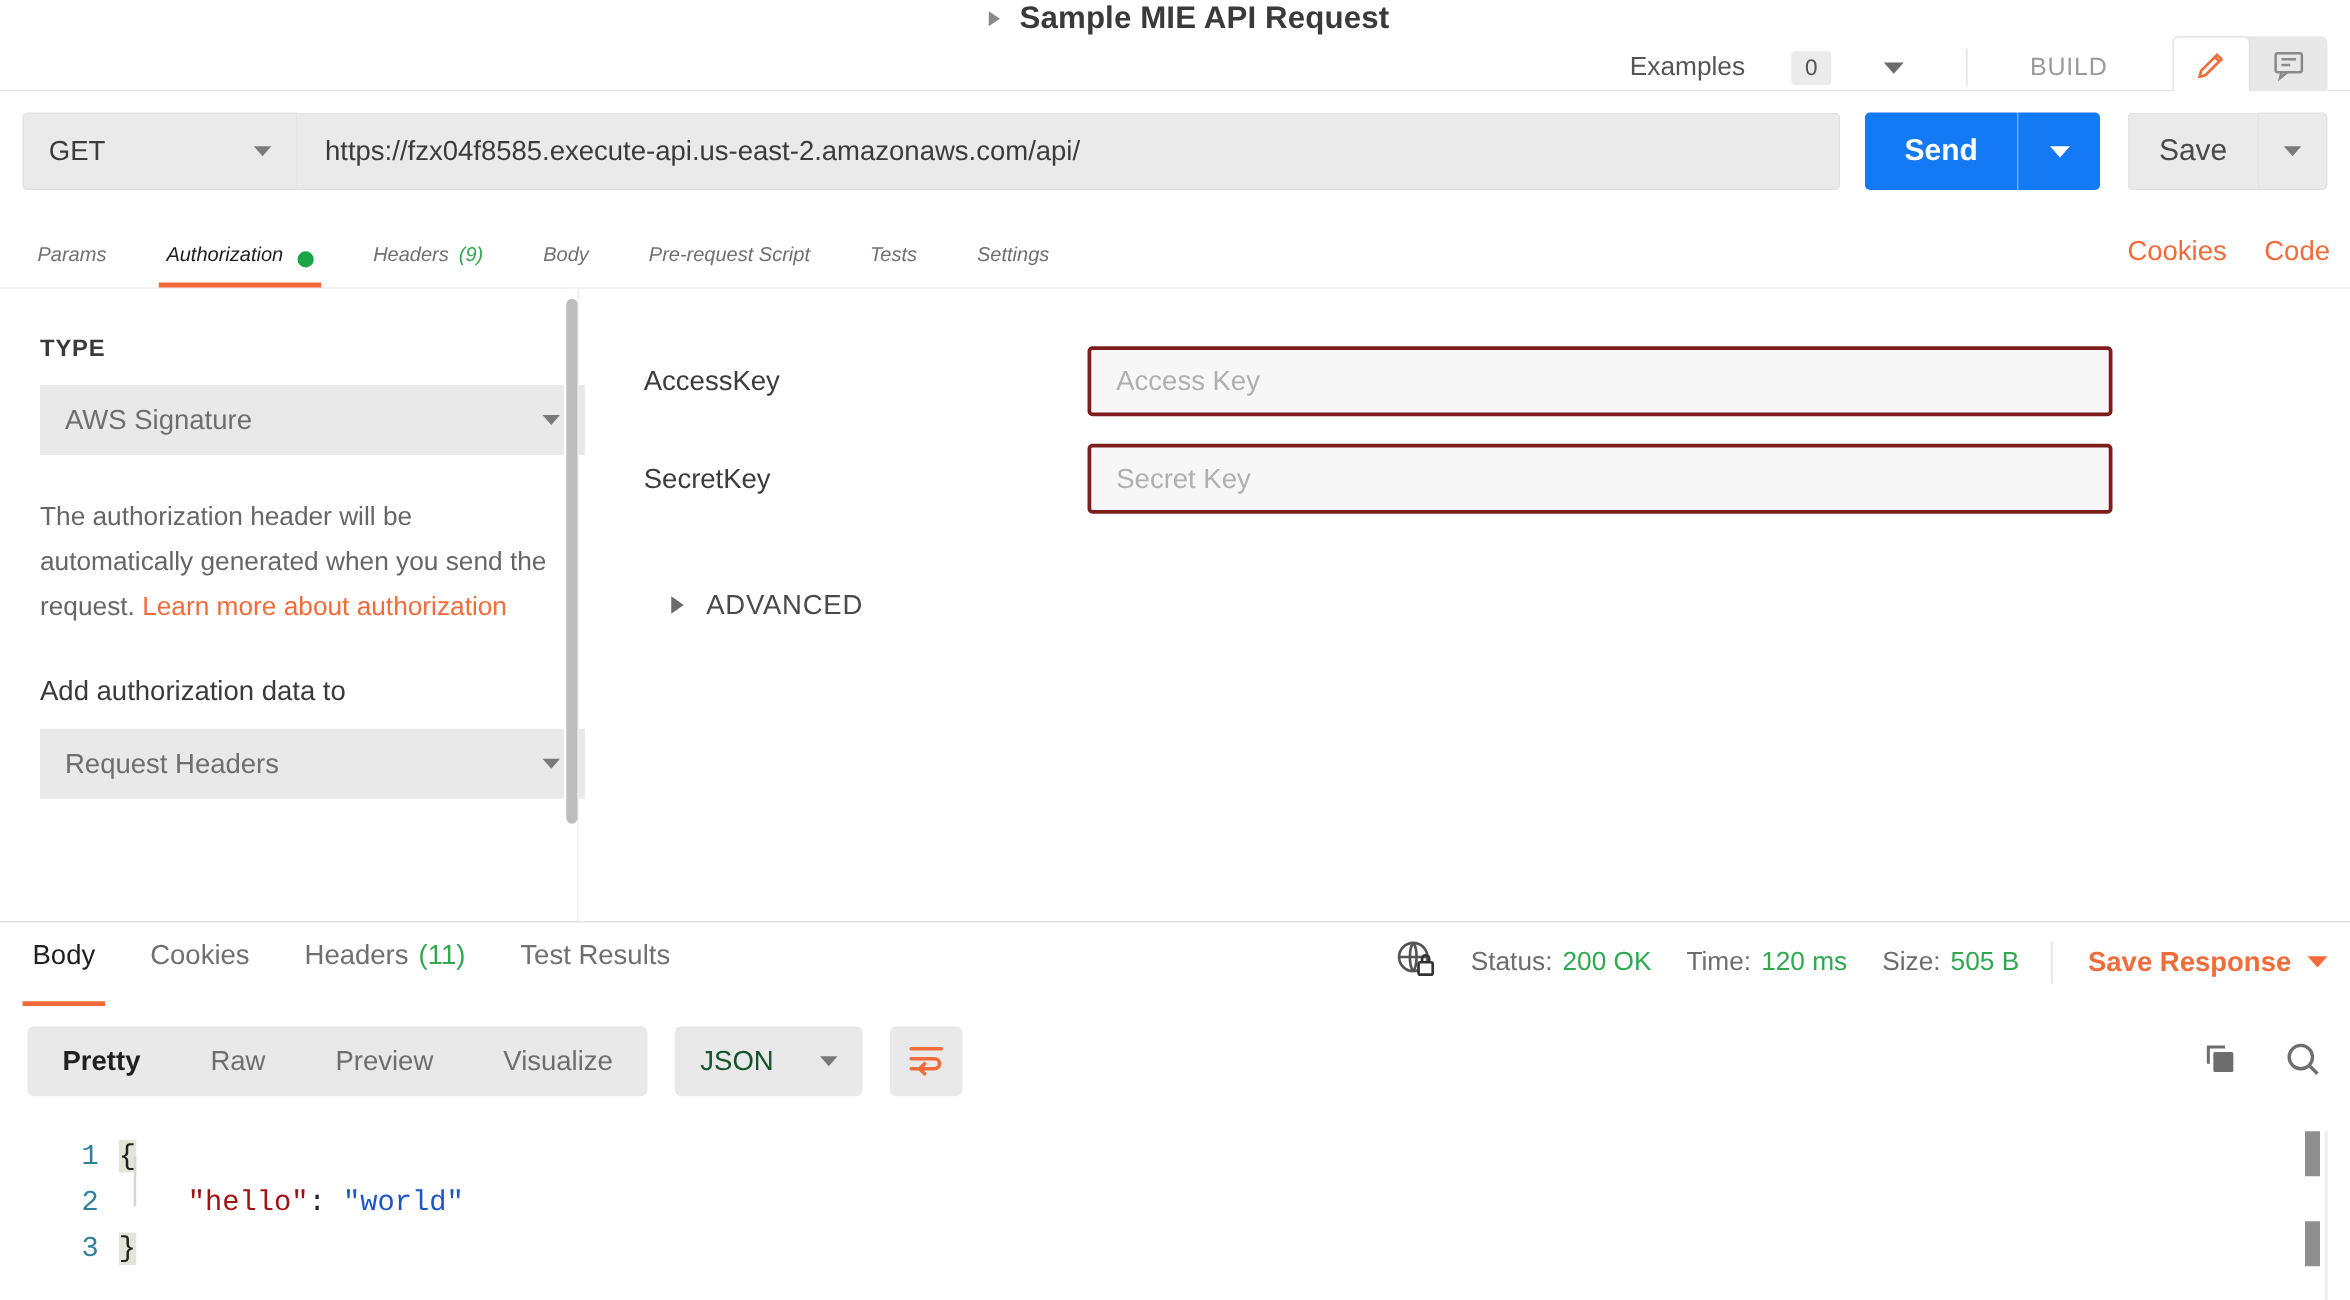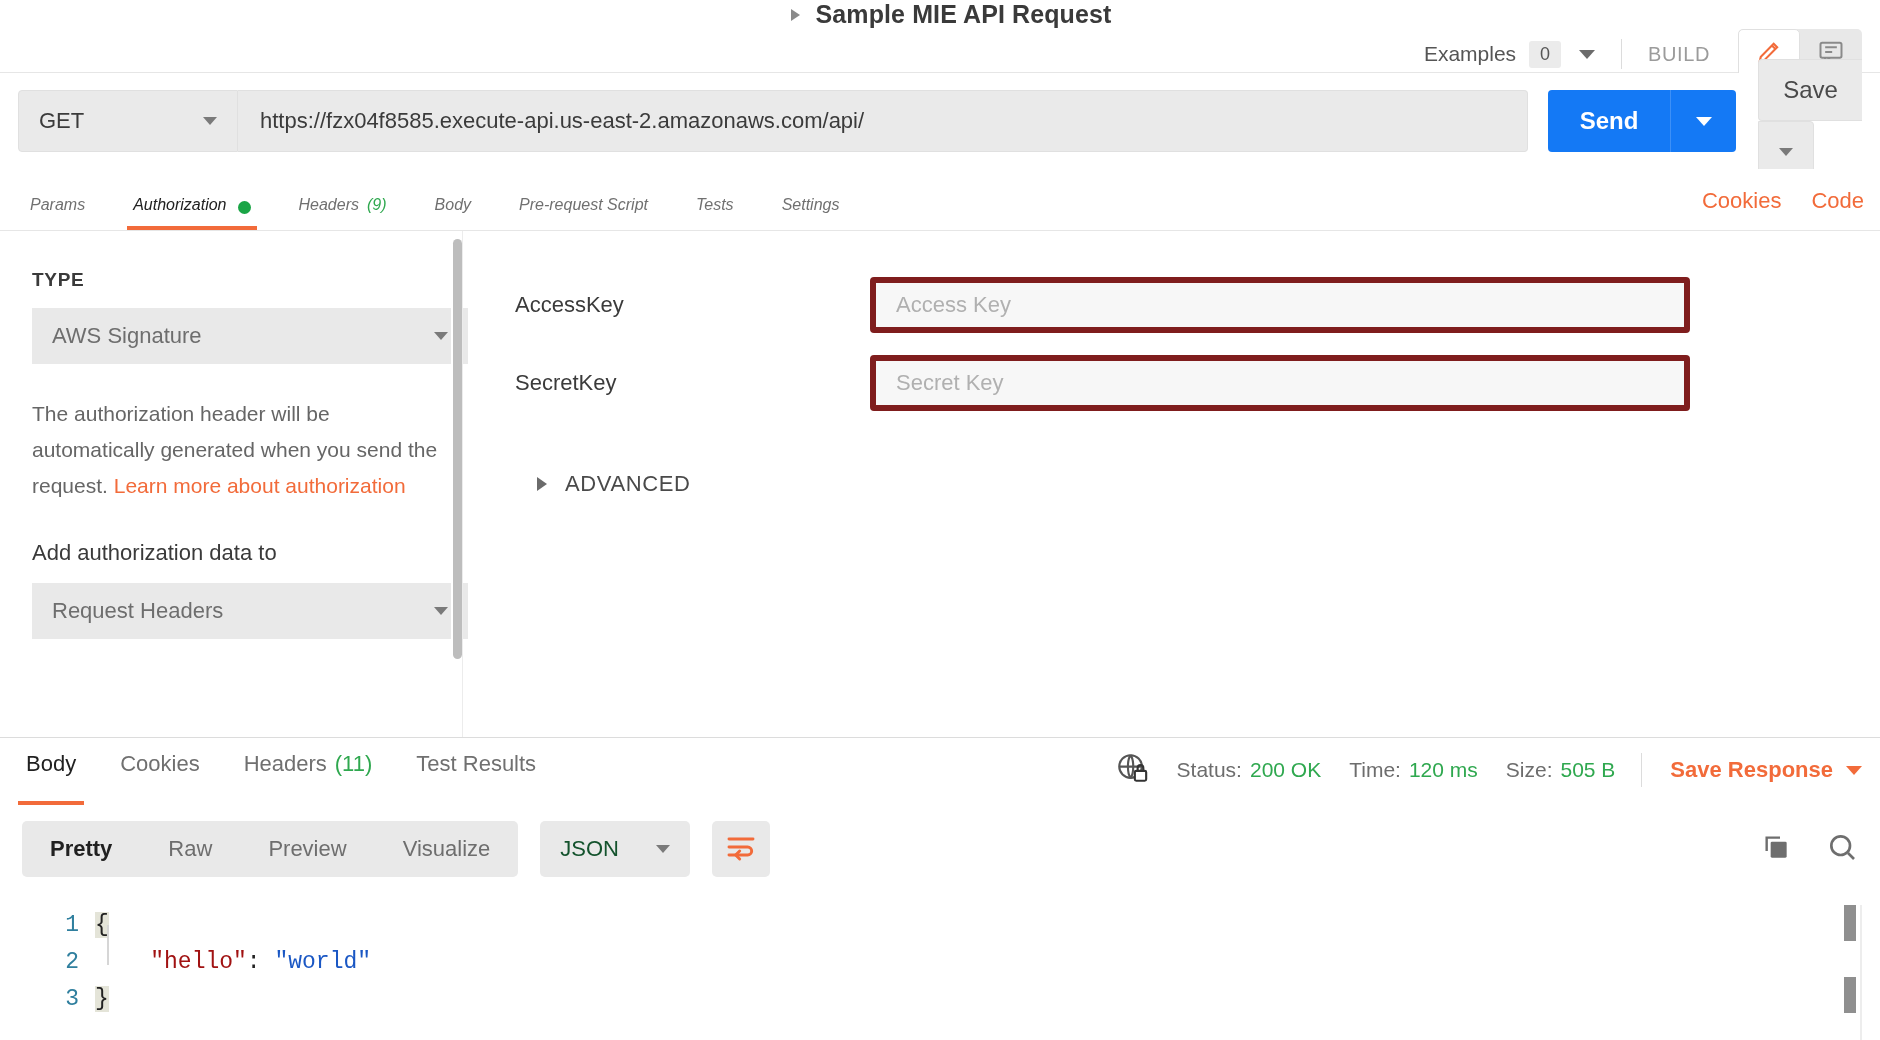--- a/index.html
+++ b/index.html
@@ -24,21 +24,21 @@
   .tri {
     width: 0; height: 0;
     border-left: 9px solid #8a8a8a;
     border-top: 6px solid transparent;
     border-bottom: 6px solid transparent;
     margin-right: 16px;
   }
   .req-title { font-size: 25px; font-weight: bold; color: #3a3a3a; letter-spacing: .1px; }
 
   .title-right {
-    margin-left: auto; display: flex; align-items: center; padding-right: 18px; height: 100%;
+    margin-left: auto; display: flex; align-items: center; padding-right: 18px; height: 100%; gap: 24px;
   }
   .examples-label { font-size: 21px; color: #555; }
   .examples-count {
     background: #ebebeb; color: #555; font-size: 18px;
     border-radius: 3px; padding: 3px 11px; margin-left: 13px;
   }
   .caret-dn {
     width: 0; height: 0;
     border-top: 9px solid #6b6b6b;
     border-left: 8px solid transparent;
@@ -90,21 +90,21 @@
     background: #1479f5; width: 66px; height: 62px;
     display: flex; align-items: center; justify-content: center;
     border-radius: 0 4px 4px 0; border-left: 1px solid #3d90f7; cursor: pointer;
   }
   .caret-white {
     width: 0; height: 0;
     border-top: 9px solid #ffffff;
     border-left: 8px solid transparent;
     border-right: 8px solid transparent;
   }
-  .save-wrap { display: flex; margin-left: 22px; flex-direction: column; }
+  .save-wrap { display: flex; margin-left: 22px; }
   .save-btn {
     background: #eaeaea; border: 1px solid #e0e0e0; border-right: none;
     color: #4a4a4a; font-size: 24px;
     width: 104px; height: 62px; display: flex; align-items: center; justify-content: center;
     border-radius: 4px 0 0 4px; cursor: pointer;
   }
   .save-caret {
     background: #eaeaea; border: 1px solid #e0e0e0;
     width: 56px; height: 62px; display: flex; align-items: center; justify-content: center;
     border-radius: 0 4px 4px 0; cursor: pointer;
@@ -162,21 +162,21 @@
     margin-top: 32px; font-size: 21px; line-height: 36px; color: #666666; width: 410px;
   }
   .auth-desc a { color: #f26b3a; text-decoration: none; cursor: pointer; }
   .addauth-label { margin-top: 36px; font-size: 22px; color: #3a3a3a; margin-bottom: 17px; }
 
   .auth-right { flex: 1; padding: 46px 0 0 52px; }
   .field-row { display: flex; align-items: center; margin-bottom: 22px; }
   .field-label { width: 355px; font-size: 22px; color: #3b3b3b; }
   .field-input {
     width: 820px; height: 56px; background: #f7f7f7;
-    border: 6px solid #7f1d1d; border-radius: 4px;
+    border: 3px solid #7f1d1d; border-radius: 4px;
     display: flex; align-items: center; padding: 0 20px;
     font-size: 22px; color: #b0b0b0; cursor: text;
   }
   .advanced-row {
     display: flex; align-items: center; margin-top: 60px; margin-left: 22px; cursor: pointer;
   }
   .tri-sm {
     width: 0; height: 0;
     border-left: 10px solid #6b6b6b;
     border-top: 7px solid transparent;

